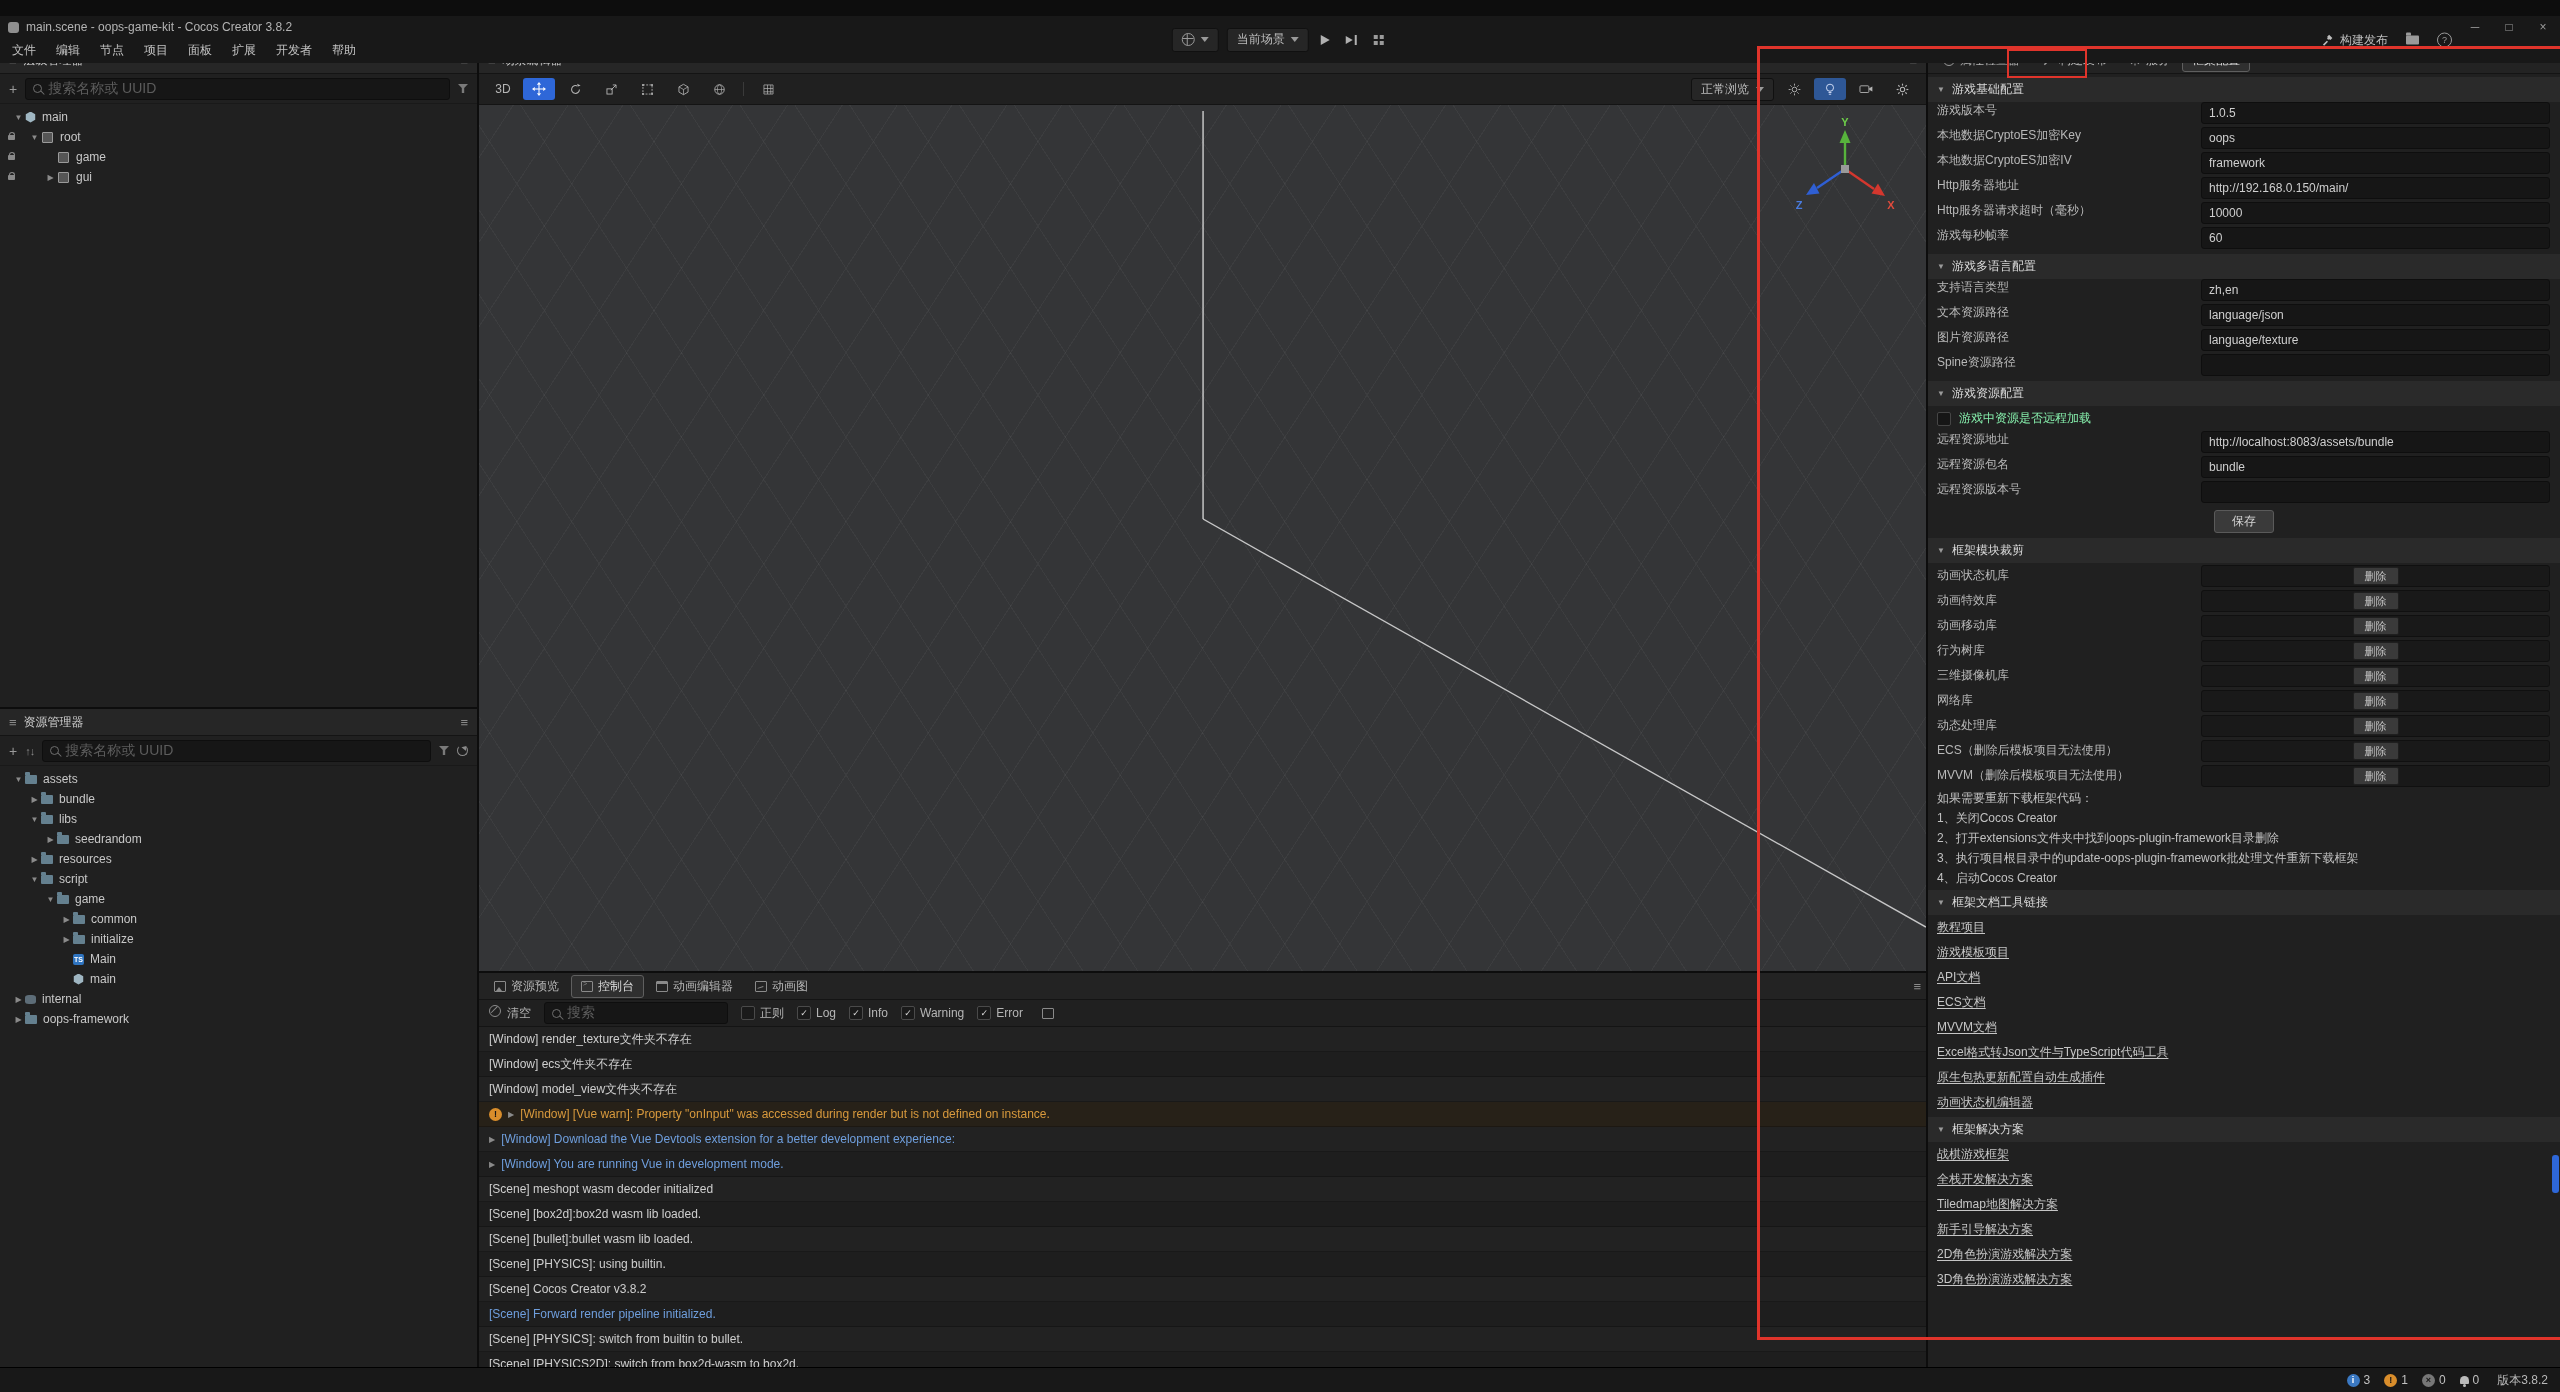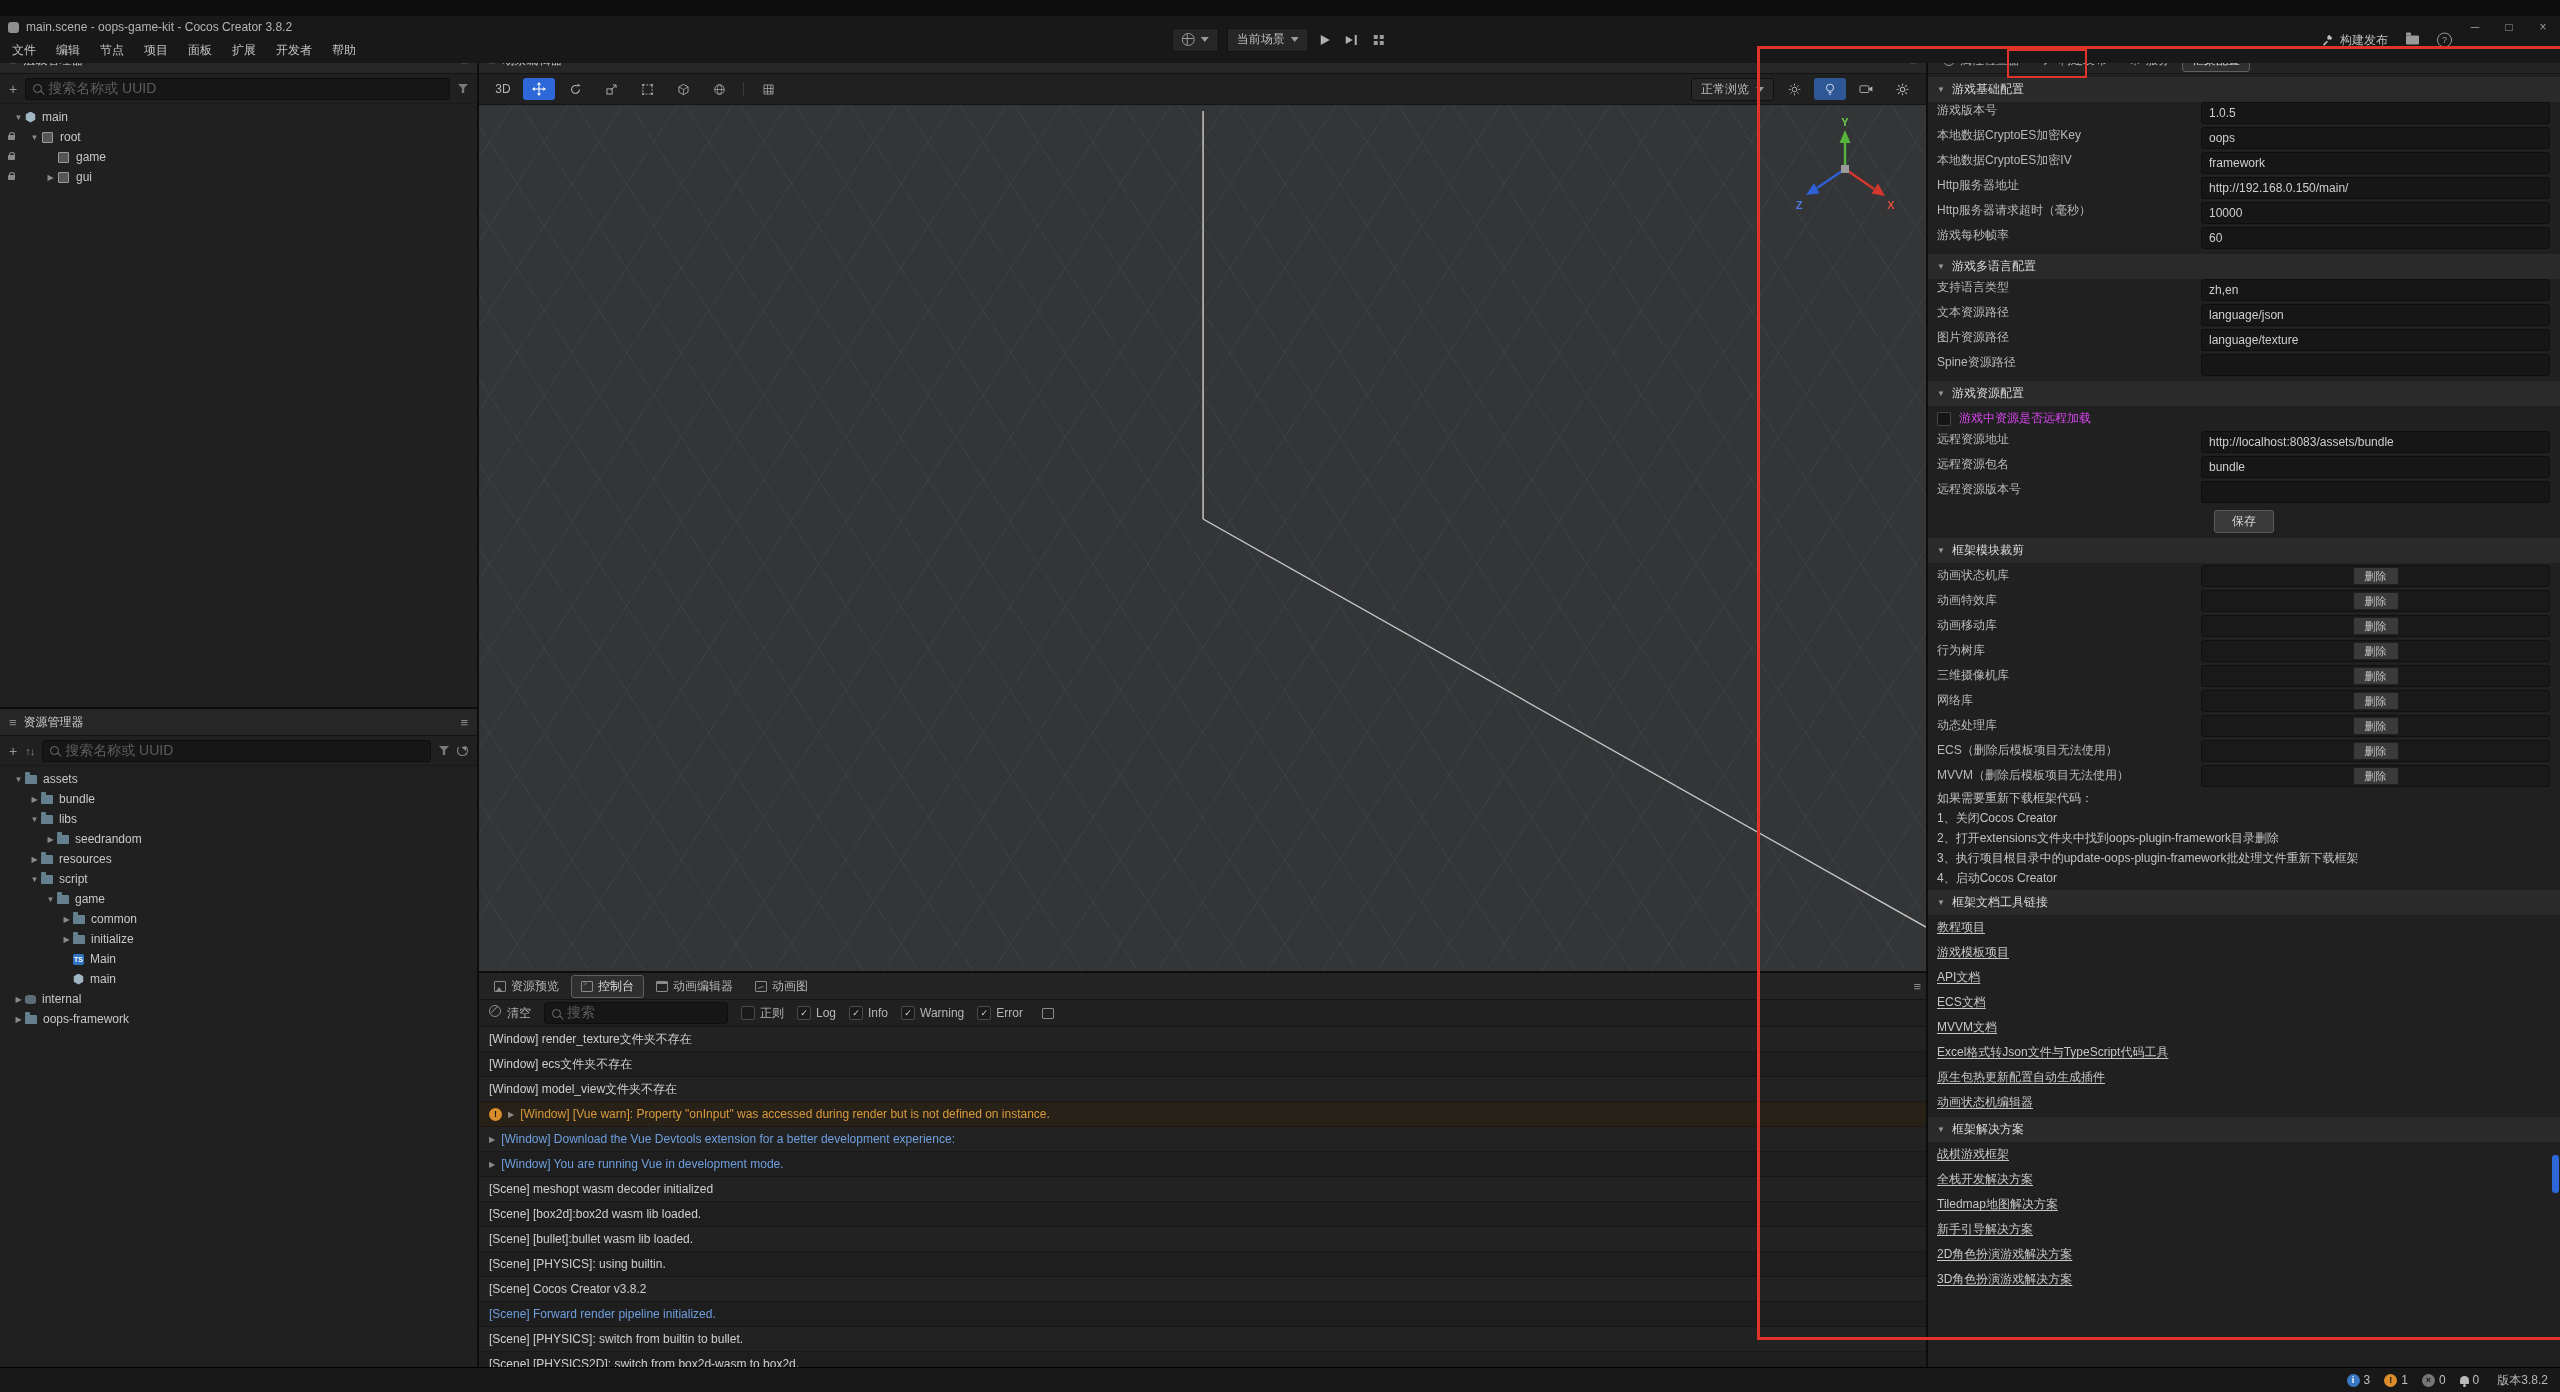--- a/index.html
+++ b/index.html
@@ -105,21 +105,21 @@
   .log .xarr{color:#8a8a8a;font-size:8px}
   .badge{width:13px;height:13px;border-radius:50%;background:#d98d2b;color:#161616;font-size:9px;font-weight:bold;display:flex;align-items:center;justify-content:center;flex:none}
   
   .icontent{flex:1;padding-top:1px;overflow:hidden}
   .sec{margin-top:2px}
   .sechead{height:25px;background:#2a2a2a;display:flex;align-items:center;gap:7px;padding:0 9px;color:#dadada}
   .sechead .arr{color:#9a9a9a;font-size:8px}
   .frow{height:25px;display:flex;align-items:flex-start;padding:0 10px 0 9px}
   .flabel{flex:0 0 264px;color:#b8b8b8;white-space:nowrap;overflow:hidden}
   .finput{flex:1;height:20px;background:#161616;border:1px solid #0e0e0e;border-radius:3px;display:flex;align-items:center;padding:0 7px;color:#cfcfcf;white-space:nowrap;overflow:hidden}
-  .cbrow{height:25px;display:flex;align-items:center;gap:8px;padding:0 9px;color:#d946ef}
+  .cbrow{height:25px;display:flex;align-items:center;gap:8px;padding:0 9px;color:#86efac}
   .cbox{width:12px;height:12px;background:#161616;border:1px solid #454545;border-radius:2px;flex:none}
   .saverow{height:30px;display:flex;align-items:center;justify-content:center}
   .btn{background:#3a3a3a;border:1px solid #5a5a5a;border-radius:3px;color:#d5d5d5;padding:2px 17px;font-size:12px;font-family:inherit}
   .mrow{height:25px;display:flex;align-items:center;padding:0 10px 0 9px}
   .mbar{flex:1;height:20px;background:#191919;border:1px solid #101010;border-radius:3px;position:relative}
   .del-btn{position:absolute;left:50%;top:50%;transform:translate(-50%,-50%);background:#3a3a3a;border:1px solid #1f1f1f;border-radius:2px;color:#c5c5c5;font-size:11px;padding:1px 11px;line-height:14px;font-family:inherit}
   .note{height:20px;line-height:20px;padding:0 9px;color:#c2c2c2;white-space:nowrap}
   .linkrow{height:25px;display:flex;align-items:center;padding:0 9px}
   .linkrow span{color:#c6c6c6;text-decoration:underline;text-underline-offset:2px}
   .itab-ic-target{width:10px;height:10px;border:1.4px solid #999;border-radius:50%;position:relative;flex:none}

